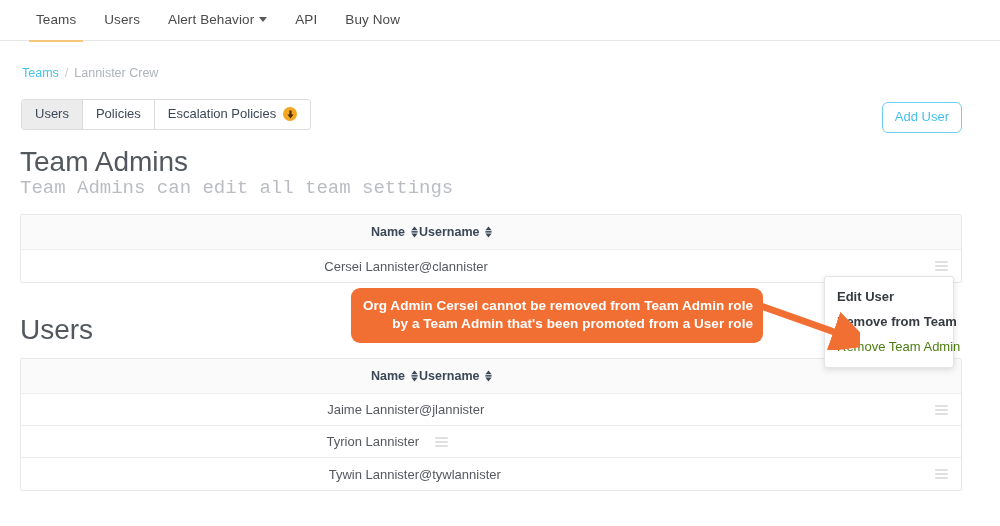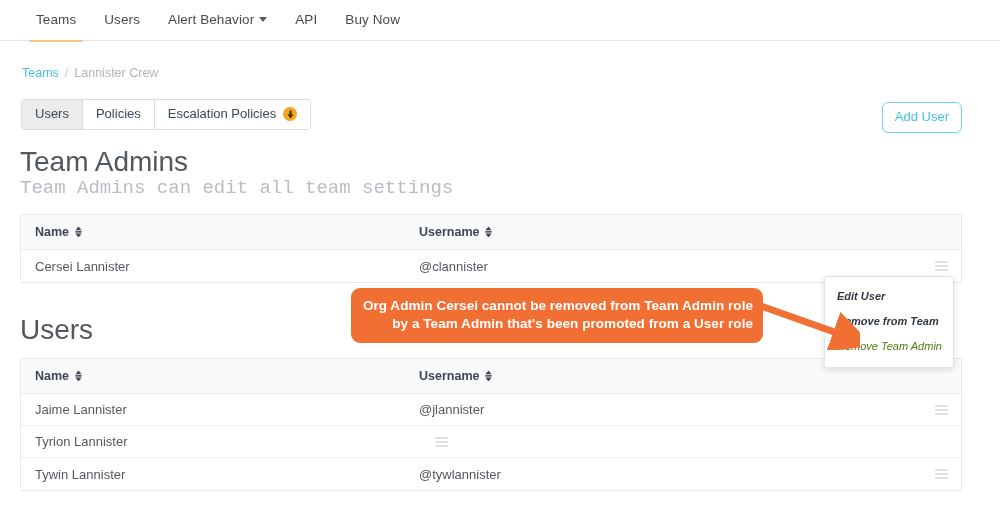--- a/index.html
+++ b/index.html
@@ -172,21 +172,21 @@
     height: 35px;
     font-weight: bold;
     font-size: 12.5px;
     color: #3c4858;
   }
   .tbl .row.body {
     font-size: 13px;
     color: #55595f;
     height: 32px;
   }
-  .col-name { width: 384px; flex: none; display: flex; align-items: center; gap: 5px; }
+  .col-name { width: 384px; flex: none; display: flex; align-items: center; gap: 5px; justify-content: flex-end; }
   .col-user { flex: 1; display: flex; align-items: center; gap: 5px; }
   .col-menu { width: 30px; flex: none; display: flex; justify-content: flex-end; align-items: center; }
 
   .sort-icon { display: inline-block; width: 9px; height: 12px; position: relative; top: 0px; }
   .sort-icon svg { display: block; }
 
   .hamburger { display: flex; flex-direction: column; gap: 2px; cursor: pointer; padding: 3px 1px; }
   .hamburger span { display: block; width: 13px; height: 2px; background: #e0e0e0; border-radius: 1px; }
 
   
@@ -196,28 +196,27 @@
     top: 276px;
     width: 130px;
     background: #ffffff;
     border: 1px solid #e4e4e4;
     border-radius: 3px;
     box-shadow: 0 2px 6px rgba(0,0,0,.13);
     padding: 7px 0 8px 0;
     z-index: 40;
   }
   .dd-item {
-    font-size: 11px;
+    font-size: 13px;
     line-height: 15px;
     padding: 5px 12px 5px 12px;
     color: #343a40;
     font-weight: bold;
     cursor: pointer;
     white-space: nowrap;
-    font-style: italic;
   }
   .dd-item.disabled { color: #4d7c0f; font-weight: normal; cursor: default; }
 
   
   .callout {
     position: absolute;
     left: 351px;
     top: 288px;
     width: 412px;
     background: #f26f33;

